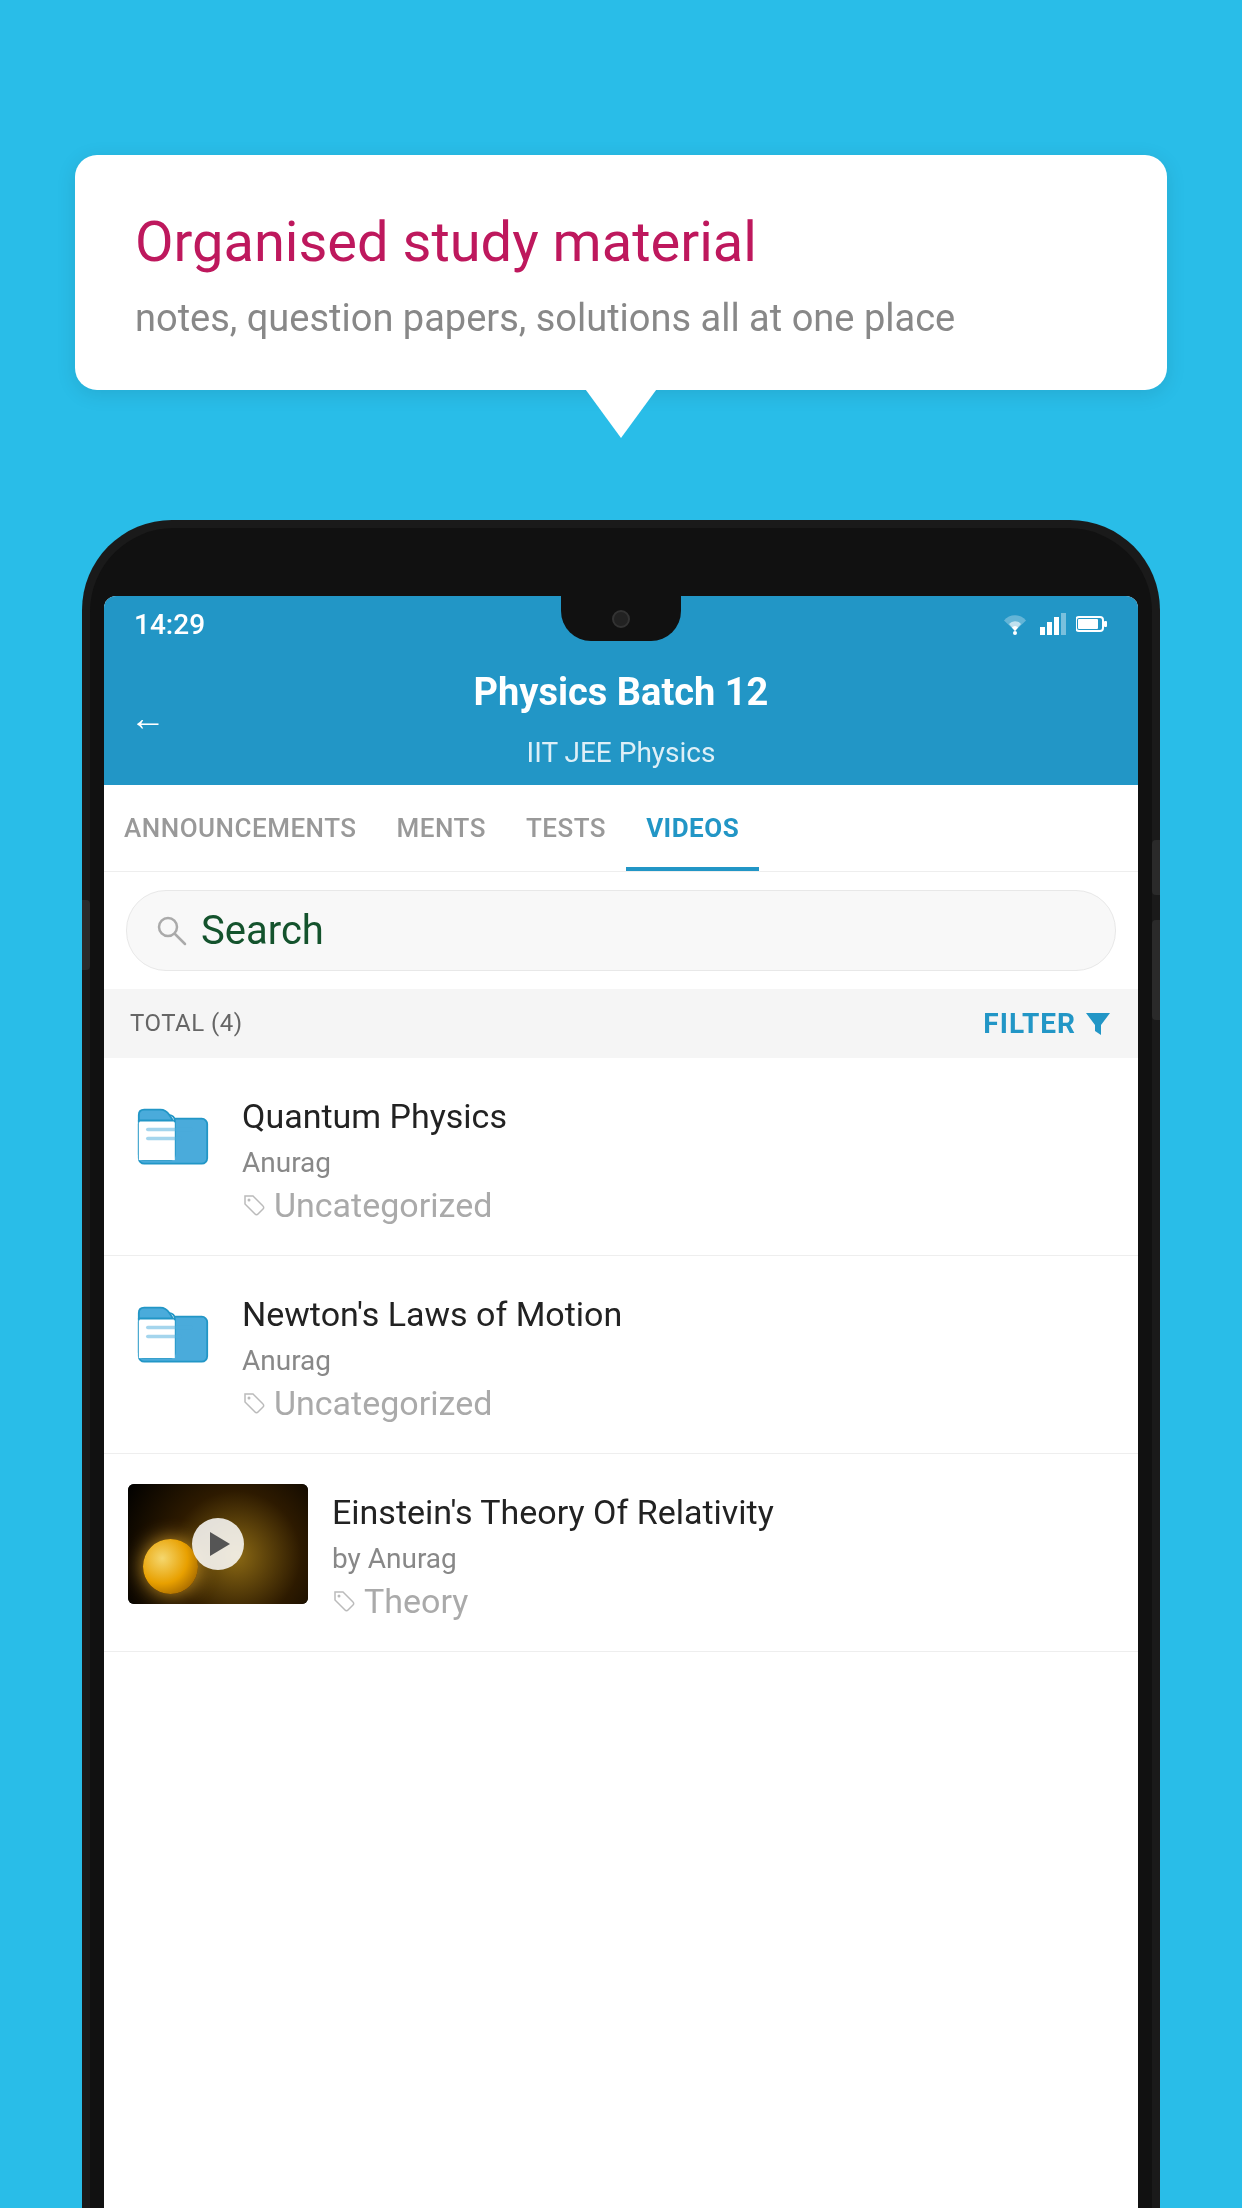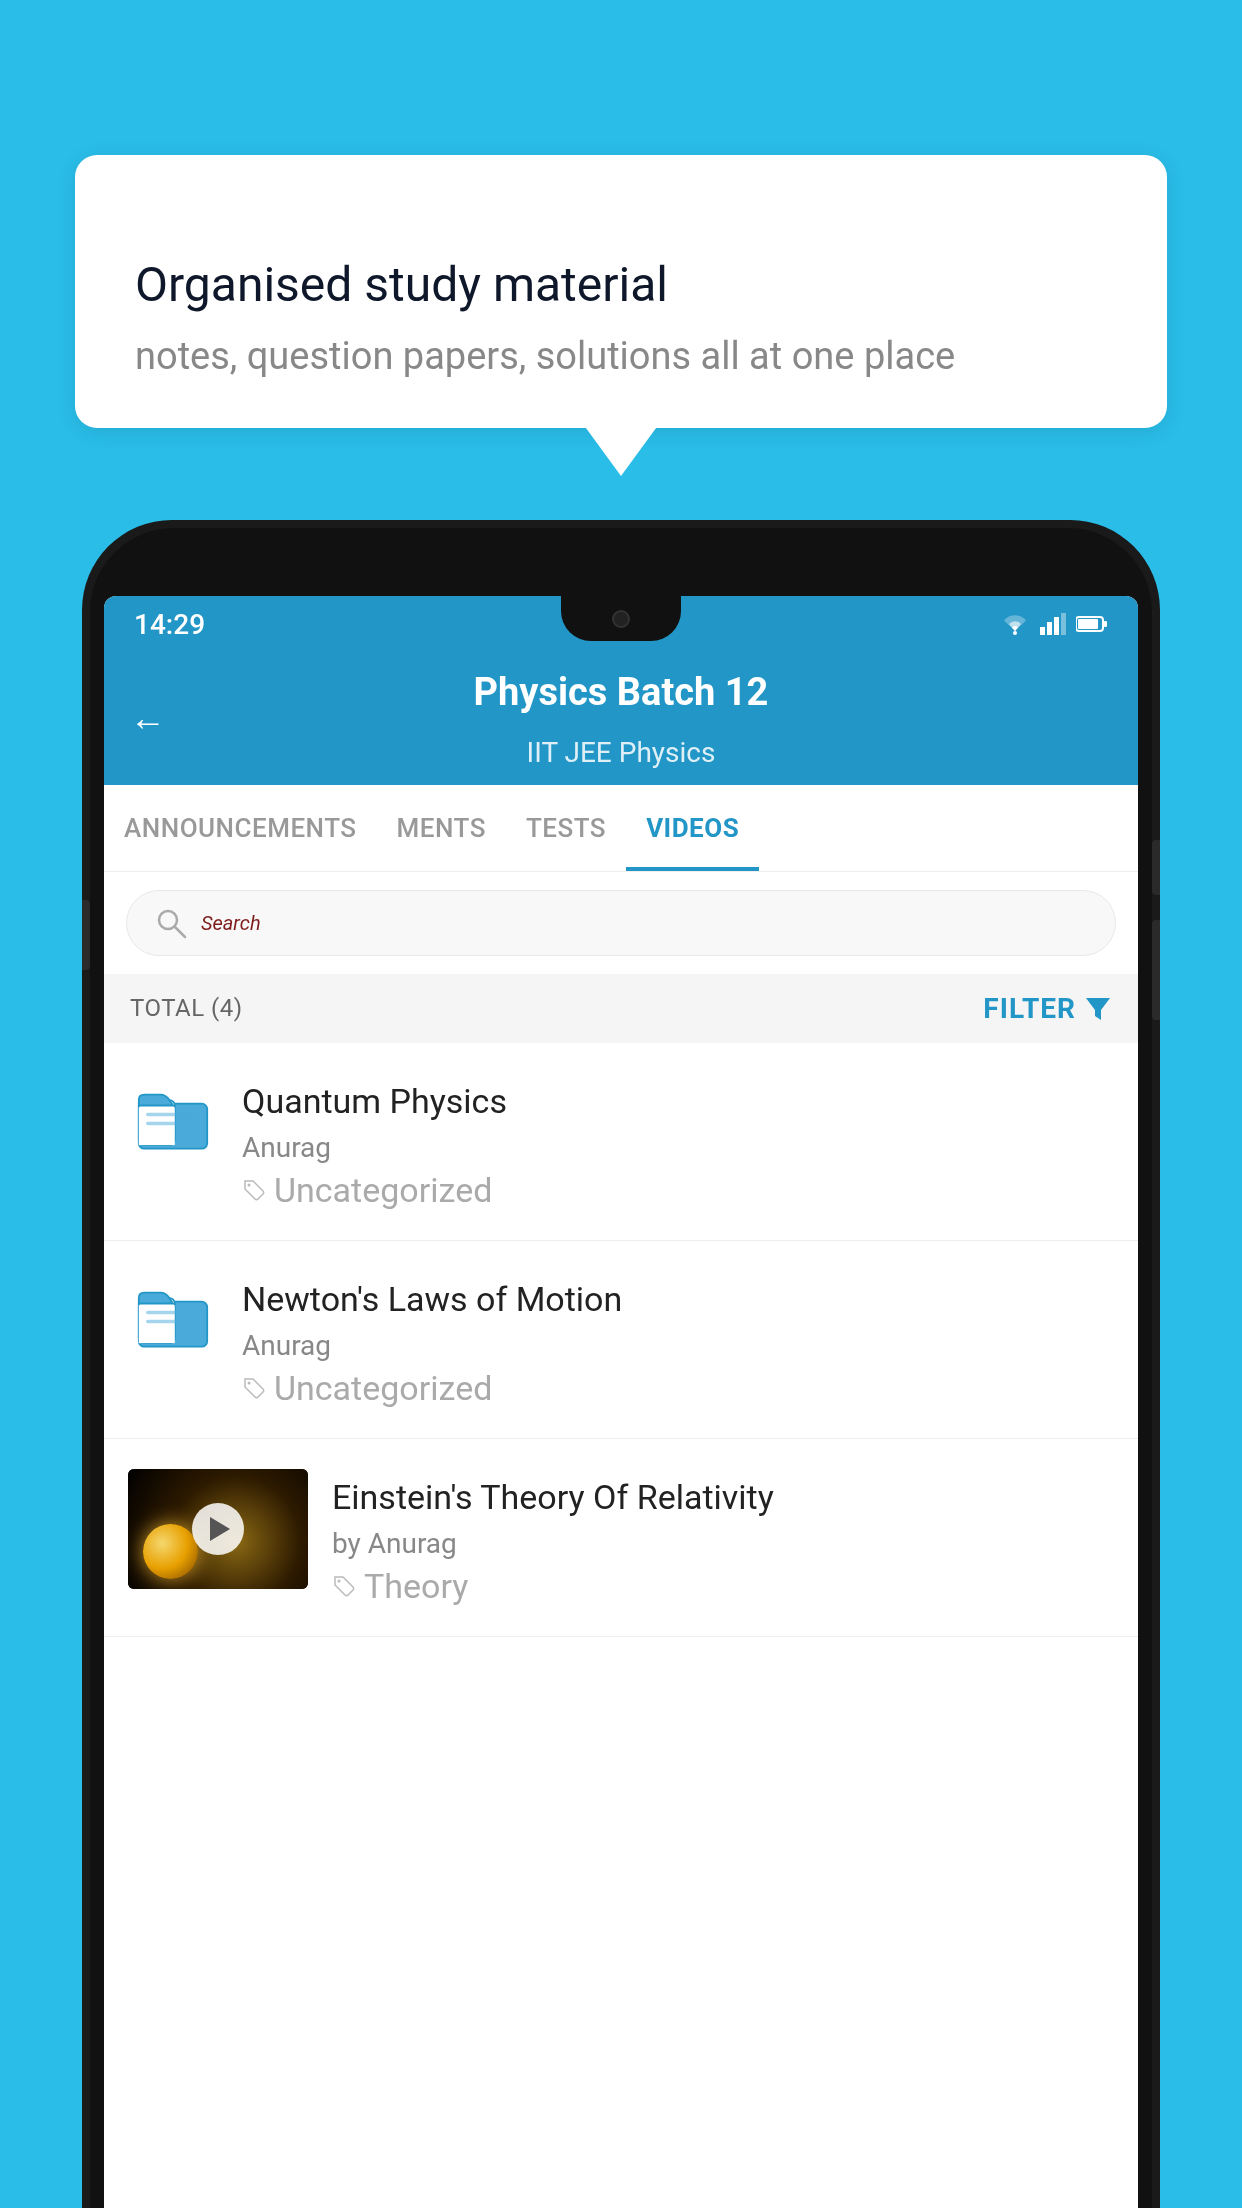--- a/index.html
+++ b/index.html
@@ -31,26 +31,25 @@
       bottom: -48px;
       left: 50%;
       transform: translateX(-50%);
       width: 0;
       height: 0;
       border-left: 38px solid transparent;
       border-right: 38px solid transparent;
       border-top: 52px solid white;
     }
     .speech-bubble-title {
-      font-size: 48px;
-      color: #0f172a;
+      font-size: 56px;
+      color: #be185d;
       font-weight: 400;
       line-height: 1.15;
       margin-bottom: 22px;
-      margin-top: 47px;
     }
     .speech-bubble-subtitle {
       font-size: 38px;
       color: #888;
       font-weight: 400;
     }
 
     
     .phone-frame {
       position: absolute;
@@ -198,24 +197,23 @@
     .search-bar {
       background: #f8f8f8;
       border: 1px solid #e8e8e8;
       border-radius: 40px;
       display: flex;
       align-items: center;
       padding: 16px 28px;
       gap: 14px;
     }
     .search-text {
-      font-size: 20px;
-      color: #7f1d1d;
+      font-size: 40px;
+      color: #14532d;
       font-weight: 400;
-      font-style: italic;
     }
 
     
     .filter-bar {
       background: #f5f5f5;
       padding: 18px 26px;
       display: flex;
       align-items: center;
       justify-content: space-between;
     }

